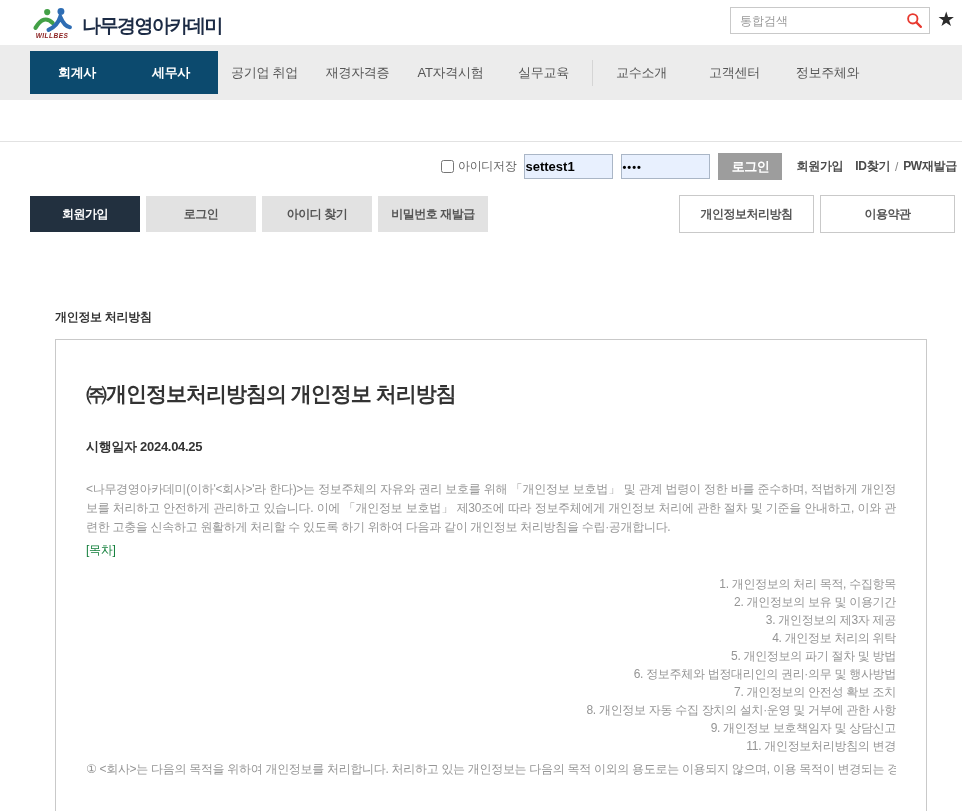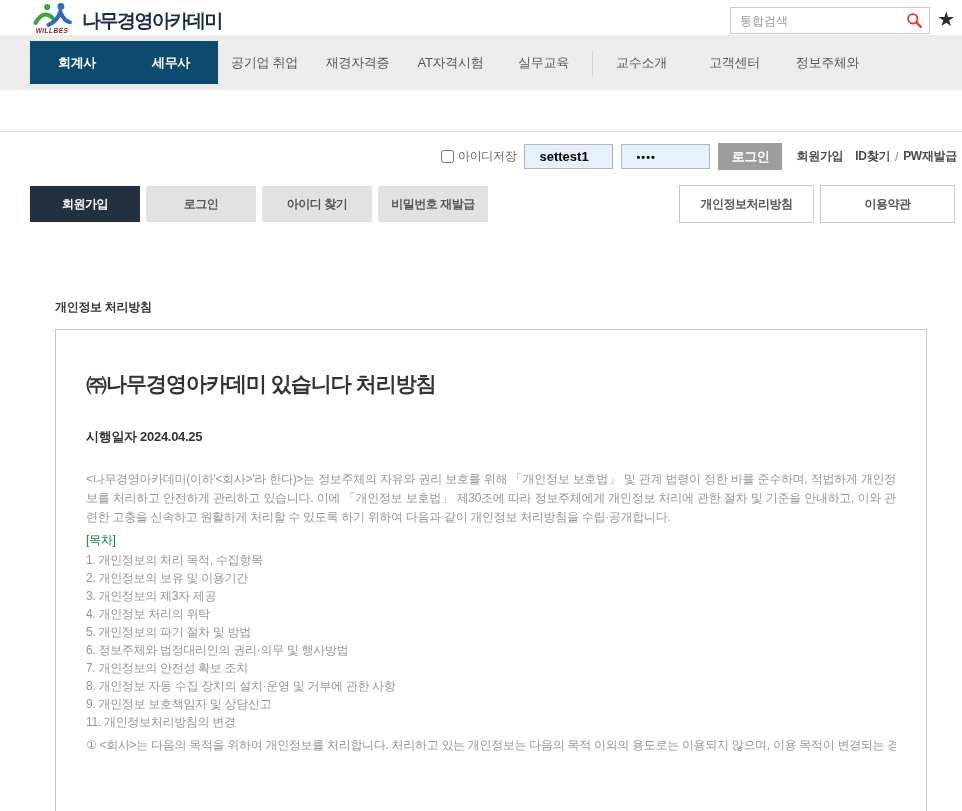--- a/index.html
+++ b/index.html
@@ -1,21 +1,21 @@
 <!DOCTYPE html>
 <html><head>
 <meta charset="utf-8">
 <style>
   * { margin:0; padding:0; box-sizing:border-box; }
   html,body { width:962px; height:811px; overflow:hidden; background:#fff;
     font-family:"Liberation Sans","DejaVu Sans",sans-serif; }
   .page { position:relative; width:962px; height:811px; letter-spacing:-0.3px; }
 
   
-  .top { position:relative; height:35px; background:#fff; display:flex; align-items:center; padding-left:30px; }
+  .top { position:relative; height:45px; background:#fff; display:flex; align-items:center; padding-left:30px; }
   .logo { display:flex; align-items:flex-start; cursor:pointer; }
   .logo-icwrap { display:flex; flex-direction:column; align-items:center; margin-right:8px; }
   .logo-sub { font-size:6.5px; font-weight:bold; font-style:italic; color:#8c2222; letter-spacing:0.5px; margin-top:-3px; }
   .logo-text { font-size:19px; font-weight:bold; color:#1c2b45; letter-spacing:-1.5px; margin-top:6px; }
   .search { position:absolute; right:32px; top:7px; width:200px; height:27px;border-radius:7px; }
   .search input { width:100%; height:100%; border:1px solid #c9c9c9; font-size:12px; color:#555;
      padding:0 30px 0 9px; outline:none; font-family:inherit; }
   .search input::placeholder { color:#999; }
   .search-ic { position:absolute; right:7px; top:5px; cursor:pointer; }
   .star { position:absolute; right:7px; top:9px; font-size:20px; color:#2b2b2b; cursor:pointer; line-height:1; }
@@ -28,21 +28,21 @@
   .gnb-item { width:93px; text-align:center; font-size:13px; color:#555; text-decoration:none; cursor:pointer; }
   .gnb-div { width:1px; height:26px; background:#d5d5d5; margin:0 2px; }
 
   .hr-line { height:1px; background:#e2e2e2; margin-top:41px; }
 
   
   .login-row { display:flex; justify-content:flex-end; align-items:center; gap:8px; margin-top:11px; padding-right:5px; height:27px; }
   .remember { display:flex; align-items:center; gap:4px; font-size:12px; color:#666; cursor:pointer; }
   .remember input { width:13px; height:13px; cursor:pointer; }
   .lg-input { width:89px; height:25px; background:#e8f0fe; border:1px solid #aab6c6; font-size:13px;
-     font-weight:bold; color:#000; padding:0 14px; outline:none; font-family:inherit; }
+     font-weight:bold; color:#000; padding:0 0; outline:none; font-family:inherit; }
   .lg-input.pw { font-size:11px; letter-spacing:1px; }
   .login-btn { width:64px; height:27px; background:#9d9d9d; color:#fff; border:none; font-size:13px;
      font-weight:bold; cursor:pointer; font-family:inherit; letter-spacing:-0.5px; }
   .login-links { display:flex; align-items:center; gap:5px; margin-left:6px; font-size:12px; font-weight:bold; color:#4a4a4a; }
   .login-links a { color:#4a4a4a; text-decoration:none; cursor:pointer; }
   .login-links .sep { font-weight:normal; color:#888; }
 
   
   .tab-row { display:flex; align-items:center; margin-top:15px; padding:0 7px 0 30px; }
   .tab { width:110px; height:36px; margin-right:6px; background:#e2e2e2; border:none; color:#555;
@@ -53,21 +53,21 @@
      font-size:12px; font-weight:bold; cursor:pointer; font-family:inherit; letter-spacing:-0.5px; }
 
   
   .crumb { margin:76px 0 0 55px; font-size:12px; font-weight:bold; color:#333; }
   .policy-box { margin:13px 0 0 55px; width:872px; height:520px; border:1px solid #c9c9c9;
      padding:40px 30px 0 30px; }
   .policy-title { font-size:21px; font-weight:bold; color:#333; letter-spacing:-1px; }
   .policy-date { margin-top:30px; font-size:13px; font-weight:bold; color:#333; }
   .policy-intro { margin-top:24px; font-size:12px; color:#959595; line-height:19px; text-align:justify; }
   .toc-label { margin-top:5px; font-size:12px; color:#15803d; }
-  .toc { list-style:none; margin-top:2px; }
+  .toc { list-style:none; margin-top:16px;text-align:right; }
   .toc li { font-size:12px; color:#959595; line-height:18px; }
   .sec-heading { margin-top:14px; font-size:13.5px; font-weight:bold; color:#333; letter-spacing:-0.5px; }
   .sec-text { margin-top:6px; font-size:12px; color:#959595; white-space:nowrap; overflow:hidden; }
 </style>
 </head>
 <body>
 
 <div class="page">
 
   <header class="top">
@@ -136,21 +136,21 @@
     <button class="tab">비밀번호 재발급</button>
     <span class="right-btns">
       <button class="pol-btn">개인정보처리방침</button>
       <button class="pol-btn">이용약관</button>
     </span>
   </div>
 
   <div class="crumb">개인정보 처리방침</div>
 
   <div class="policy-box">
-    <h1 class="policy-title">㈜나무경영아카데미 있습니다 처리방침</h1>
+    <h1 class="policy-title">㈜개인정보처리방침의 개인정보 처리방침</h1>
     <div class="policy-date">시행일자 2024.04.25</div>
     <p class="policy-intro">&lt;나무경영아카데미(이하'&lt;회사&gt;'라 한다)&gt;는 정보주체의 자유와 권리 보호를 위해 「개인정보 보호법」 및 관계 법령이 정한 바를 준수하며, 적법하게 개인정보를 처리하고 안전하게 관리하고 있습니다. 이에 「개인정보 보호법」 제30조에 따라 정보주체에게 개인정보 처리에 관한 절차 및 기준을 안내하고, 이와 관련한 고충을 신속하고 원활하게 처리할 수 있도록 하기 위하여 다음과 같이 개인정보 처리방침을 수립·공개합니다.</p>
     <p class="toc-label">[목차]</p>
     <ul class="toc">
       <li>1. 개인정보의 처리 목적, 수집항목</li>
       <li>2. 개인정보의 보유 및 이용기간</li>
       <li>3. 개인정보의 제3자 제공</li>
       <li>4. 개인정보 처리의 위탁</li>
       <li>5. 개인정보의 파기 절차 및 방법</li>
       <li>6. 정보주체와 법정대리인의 권리·의무 및 행사방법</li>

